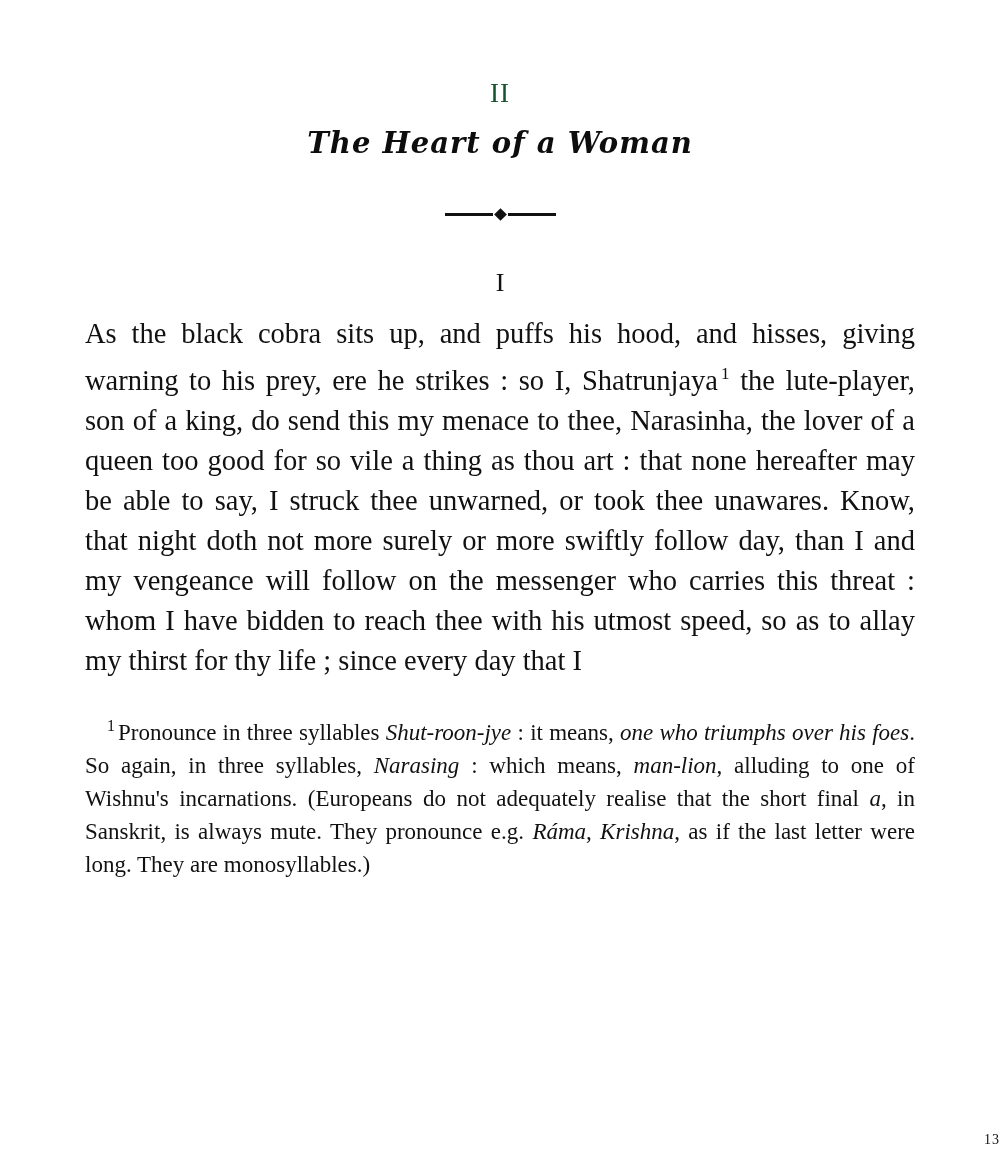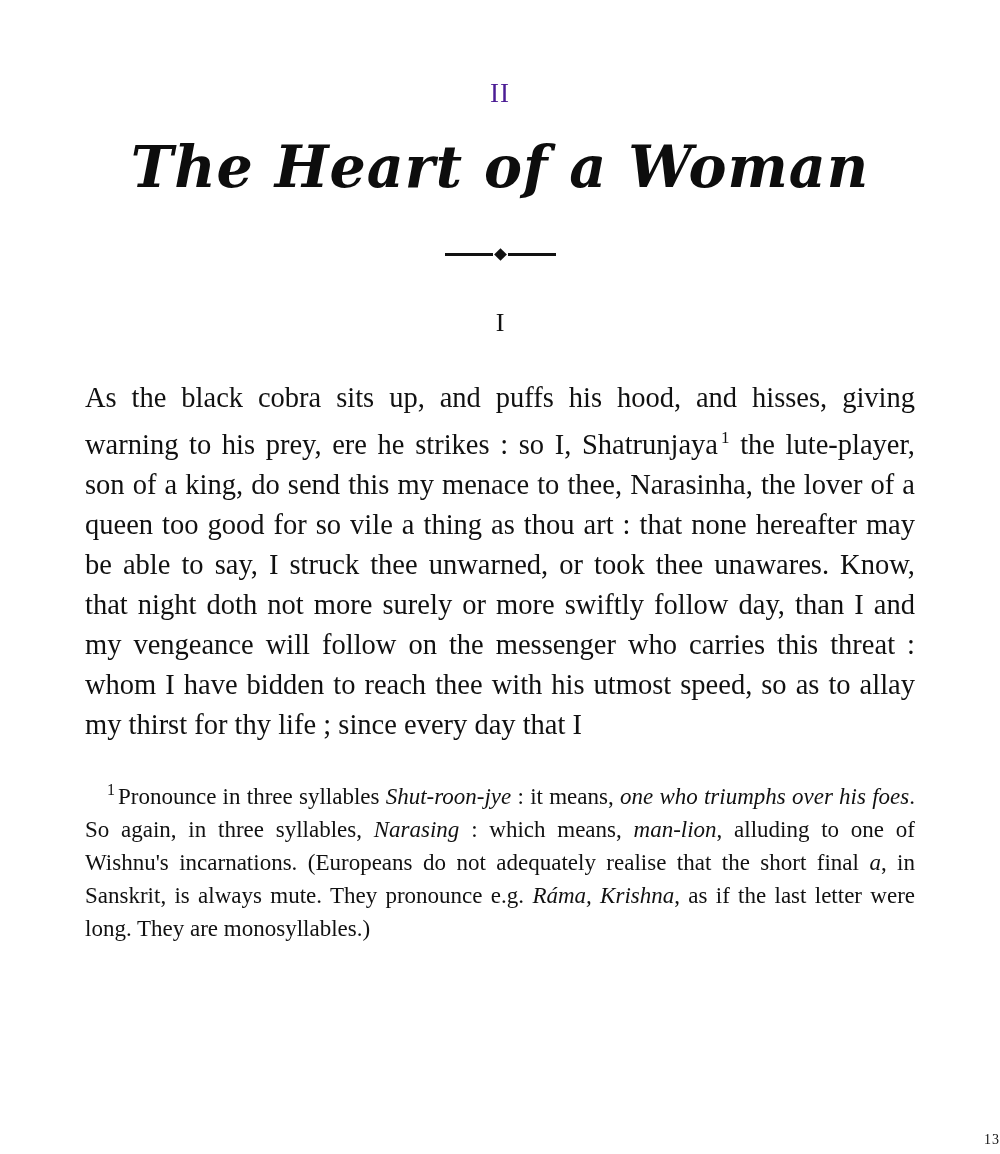--- a/index.html
+++ b/index.html
@@ -20,27 +20,27 @@
     height: 1154px;
     box-sizing: border-box;
     padding: 0 85px;
   }
   .chapter-number {
     margin-top: 78px;
     text-align: center;
     font-family: "Liberation Serif", serif;
     font-size: 27px;
     letter-spacing: 1px;
-    color: #4c1d95;
+    color: #14532d;
   }
   .chapter-title {
-    margin-top: 24px;
+    margin-top: 17px;
     text-align: center;
     font-family: "DejaVu Serif", serif;
-    font-size: 57px;
+    font-size: 29px;
     font-weight: bold;
     font-style: italic;
     letter-spacing: 1px;
     color: #0d0d0d;
     white-space: nowrap;
   }
   .ornament {
     margin-top: 44px;
     display: flex;
     align-items: center;
@@ -59,21 +59,21 @@
     transform: rotate(45deg);
     margin: 0 3px;
   }
   .section-number {
     margin-top: 44px;
     text-align: center;
     font-size: 26px;
     color: #111;
   }
   .body-text {
-    margin-top: 40px;
+    margin-top: 16px;
     font-size: 28.5px;
     line-height: 40px;
     text-align: justify;
     text-justify: inter-word;
     color: #111;
     hyphens: manual;
   }
   .body-text .sup {
     font-size: 17px;
     vertical-align: super;

